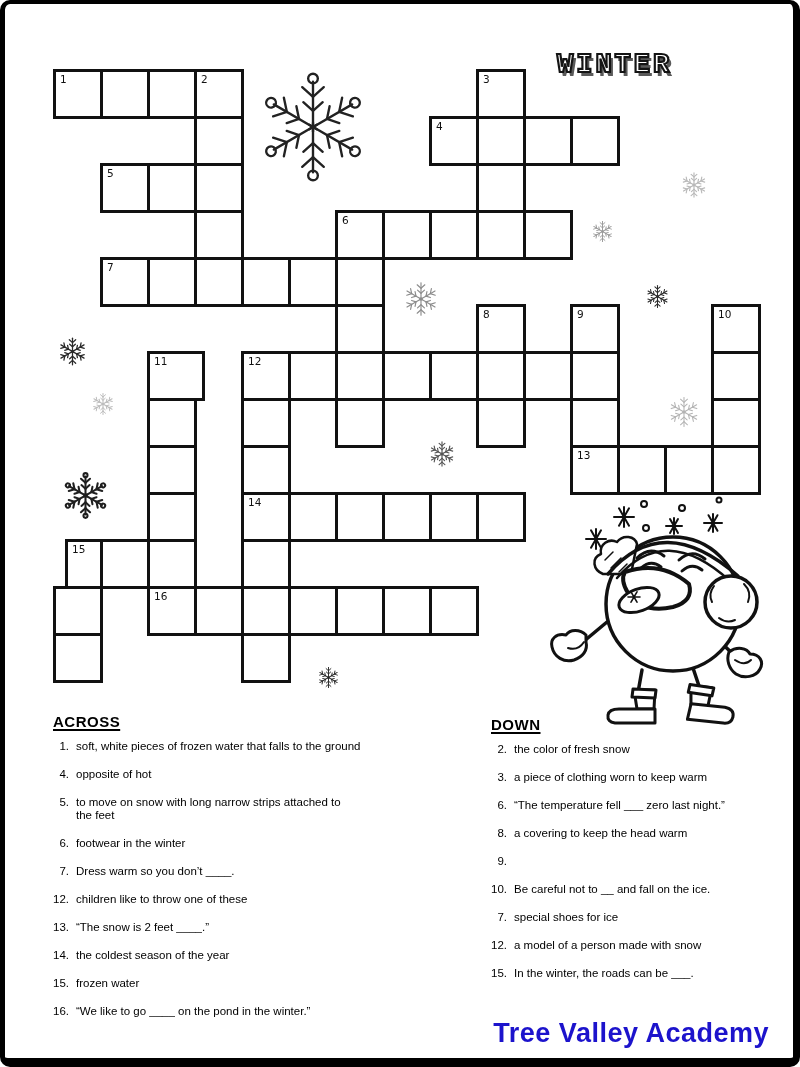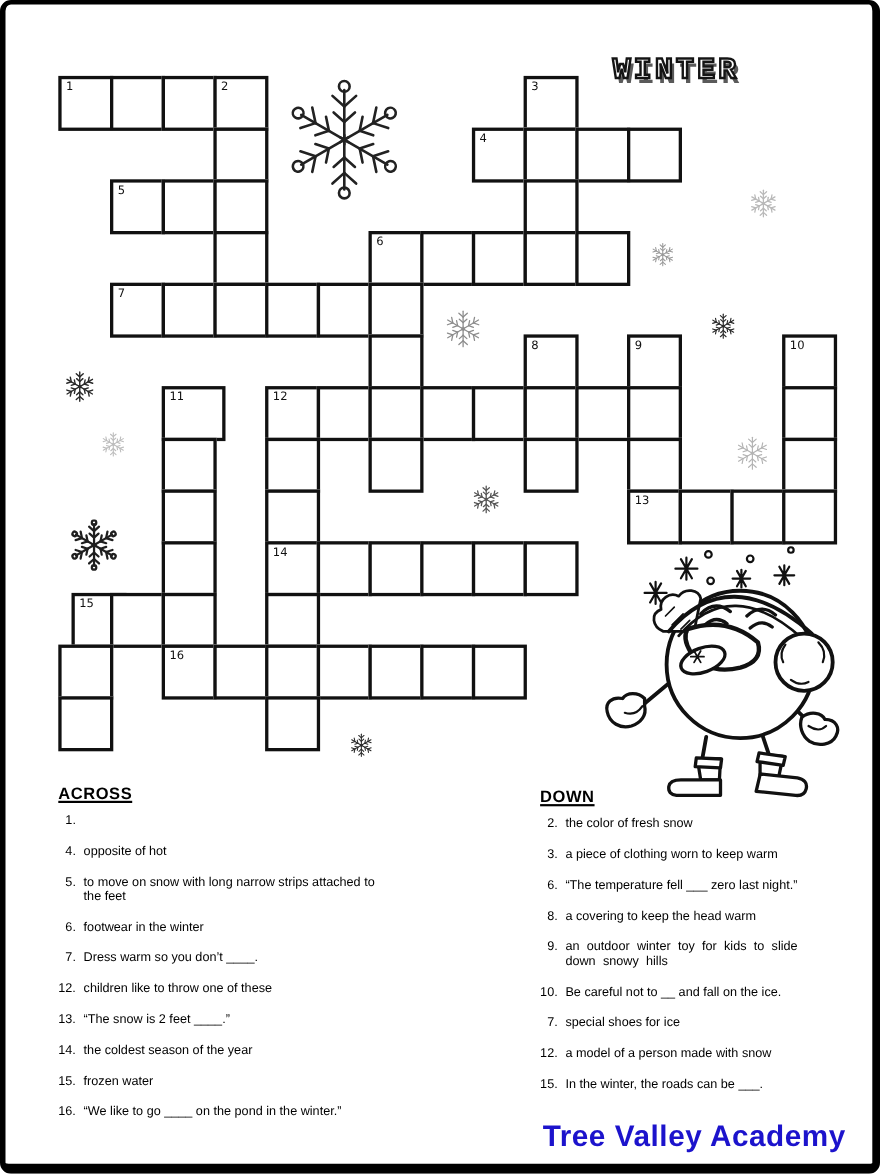--- a/index.html
+++ b/index.html
@@ -756,20 +756,21 @@
       <div class="cell" style="left: 424px; top: 582px; height: 50px; width: 50px; border-color: rgb(17, 17, 17);"></div>
       <div class="cell" style="left: 48px; top: 629px; height: 50px; width: 50px; border-color: rgb(17, 17, 17);"></div>
       <div class="cell" style="left: 236px; top: 629px; height: 50px; width: 50px; border-color: rgb(17, 17, 17);"></div>
     </div>
 
   <section class="clues across">
     <h2>ACROSS</h2>
     <ol id="across-list">
         <li class="clue">
           <span class="num">1.</span>
+          <span class="clue-text">soft, white pieces of frozen water that falls to the ground</span>
         </li>
         <li class="clue">
           <span class="num">4.</span>
           <span class="clue-text">opposite of hot</span>
         </li>
         <li class="clue">
           <span class="num">5.</span>
           <span class="clue-text">to move on snow with long narrow strips attached to
 the feet</span>
         </li>
@@ -818,22 +819,20 @@
         <li class="clue">
           <span class="num">6.</span>
           <span class="clue-text">“The temperature fell ___ zero last night.”</span>
         </li>
         <li class="clue">
           <span class="num">8.</span>
           <span class="clue-text">a covering to keep the head warm</span>
         </li>
         <li class="clue spread">
           <span class="num">9.</span>
-          <span class="clue-text">an outdoor winter toy for kids to slide
-down snowy hills</span>
         </li>
         <li class="clue">
           <span class="num">10.</span>
           <span class="clue-text">Be careful not to __ and fall on the ice.</span>
         </li>
         <li class="clue">
           <span class="num">7.</span>
           <span class="clue-text">special shoes for ice</span>
         </li>
         <li class="clue">

